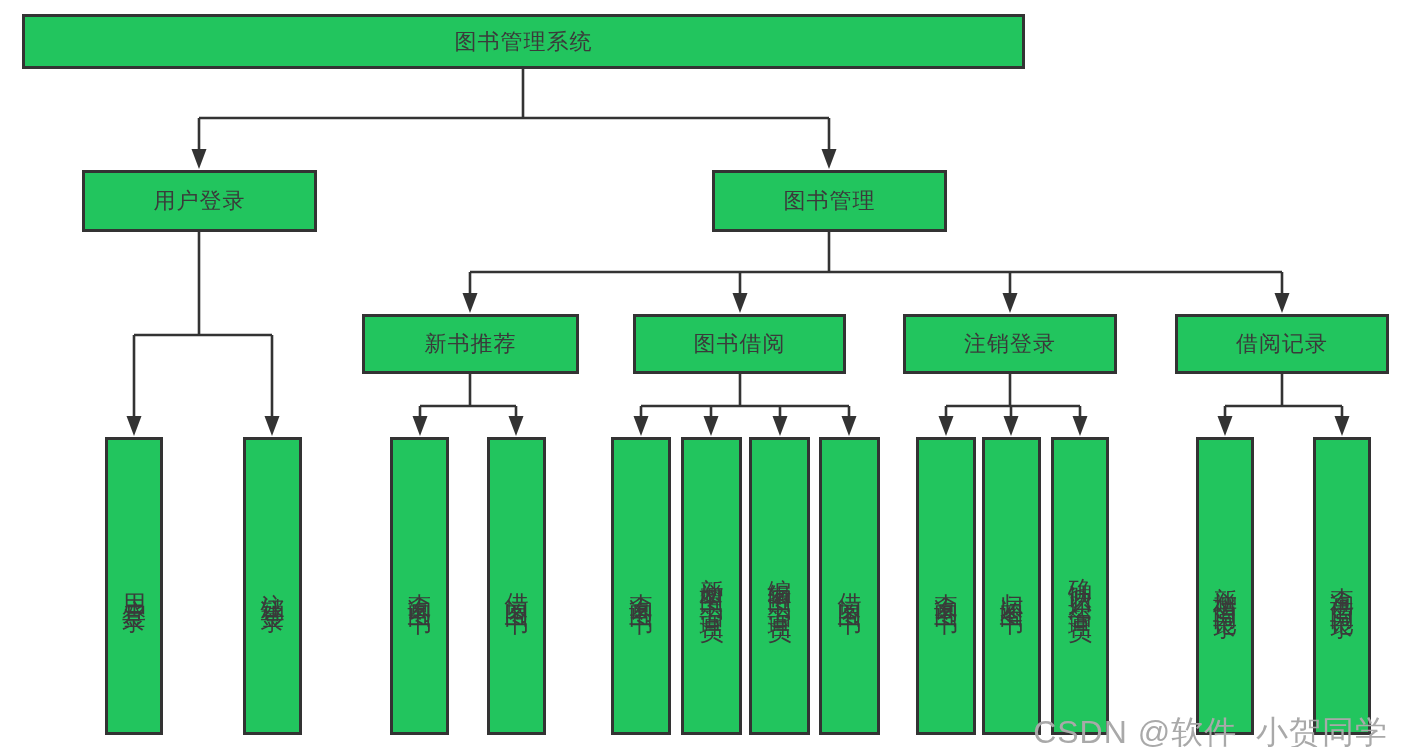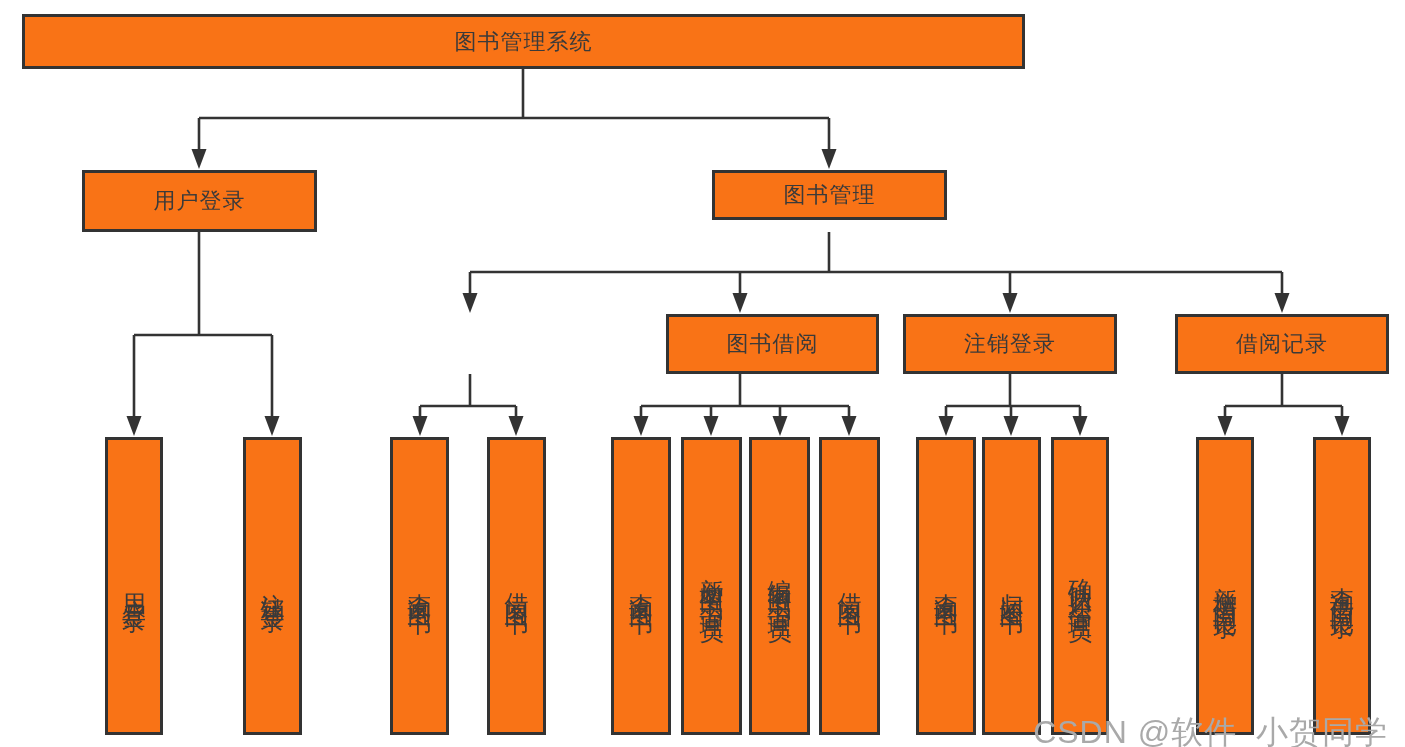--- a/index.html
+++ b/index.html
@@ -4,21 +4,21 @@
 <style>
   html,body { margin:0; padding:0; background:#fff; }
   .canvas {
     position:relative; width:1405px; height:747px;
     background:var(--bg,#ffffff); overflow:hidden;
     font-family:"Liberation Sans", sans-serif;
   }
   .connectors { position:absolute; left:0; top:0; width:1405px; height:747px; }
   .node {
     position:absolute; box-sizing:border-box;
-    border:3px solid var(--line,#333333); background:#f97316;
+    border:3px solid var(--line,#333333); background:#22c55e;
     display:flex; align-items:center; justify-content:center;
     color:var(--text,#3a3a3a);
   }
   .h-node { font-size:22px; letter-spacing:1px; }
   .v-node span {
     writing-mode:vertical-rl; text-orientation:mixed;
     font-size:24px; letter-spacing:6px; line-height:1;
     color:var(--text,#3a3a3a); white-space:nowrap;
   }
   .watermark {
@@ -98,25 +98,28 @@
     </g>
   </svg>
 
   <div class="node h-node" style="left:22px;top:14px;width:1003px;height:55px;">
     <span>图书管理系统</span>
   </div>
 
   <div class="node h-node" style="left:82px;top:170px;width:235px;height:62px;">
     <span>用户登录</span>
   </div>
-  <div class="node h-node" style="left:712px;top:170px;width:235px;height:50px;">
+  <div class="node h-node" style="left:712px;top:170px;width:235px;height:62px;">
     <span>图书管理</span>
   </div>
 
-  <div class="node h-node" style="left:633px;top:314px;width:213px;height:60px;margin-left:33px;">
+  <div class="node h-node" style="left:362px;top:314px;width:217px;height:60px;">
+    <span>新书推荐</span>
+  </div>
+  <div class="node h-node" style="left:633px;top:314px;width:213px;height:60px;">
     <span>图书借阅</span>
   </div>
   <div class="node h-node" style="left:903px;top:314px;width:214px;height:60px;">
     <span>注销登录</span>
   </div>
   <div class="node h-node" style="left:1175px;top:314px;width:214px;height:60px;align-items:center;">
     <span>借阅记录</span>
   </div>
 
   <div class="node v-node" style="left:105px;top:437px;width:58px;height:298px;">

